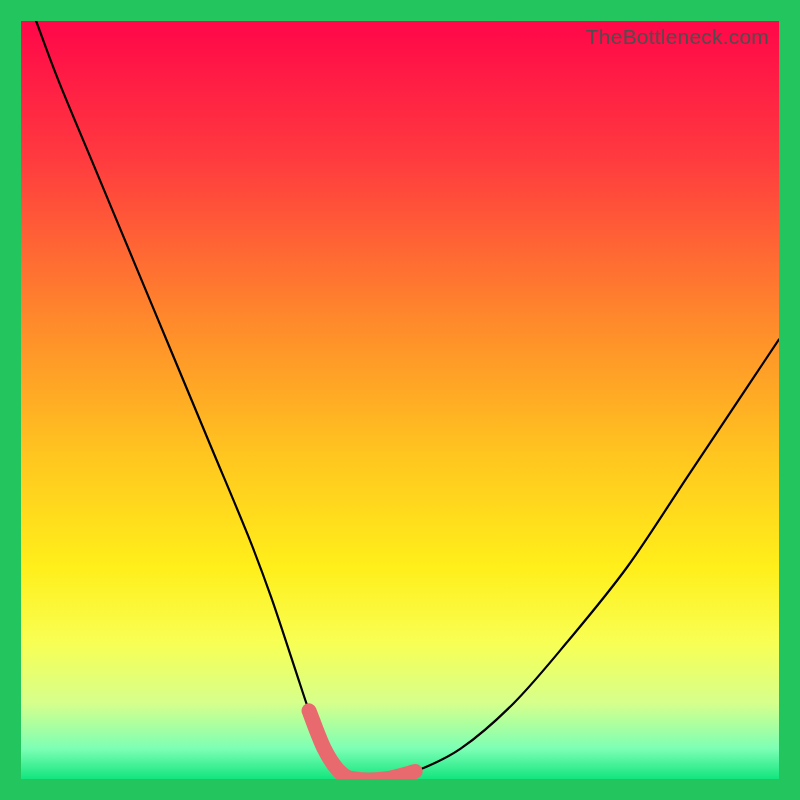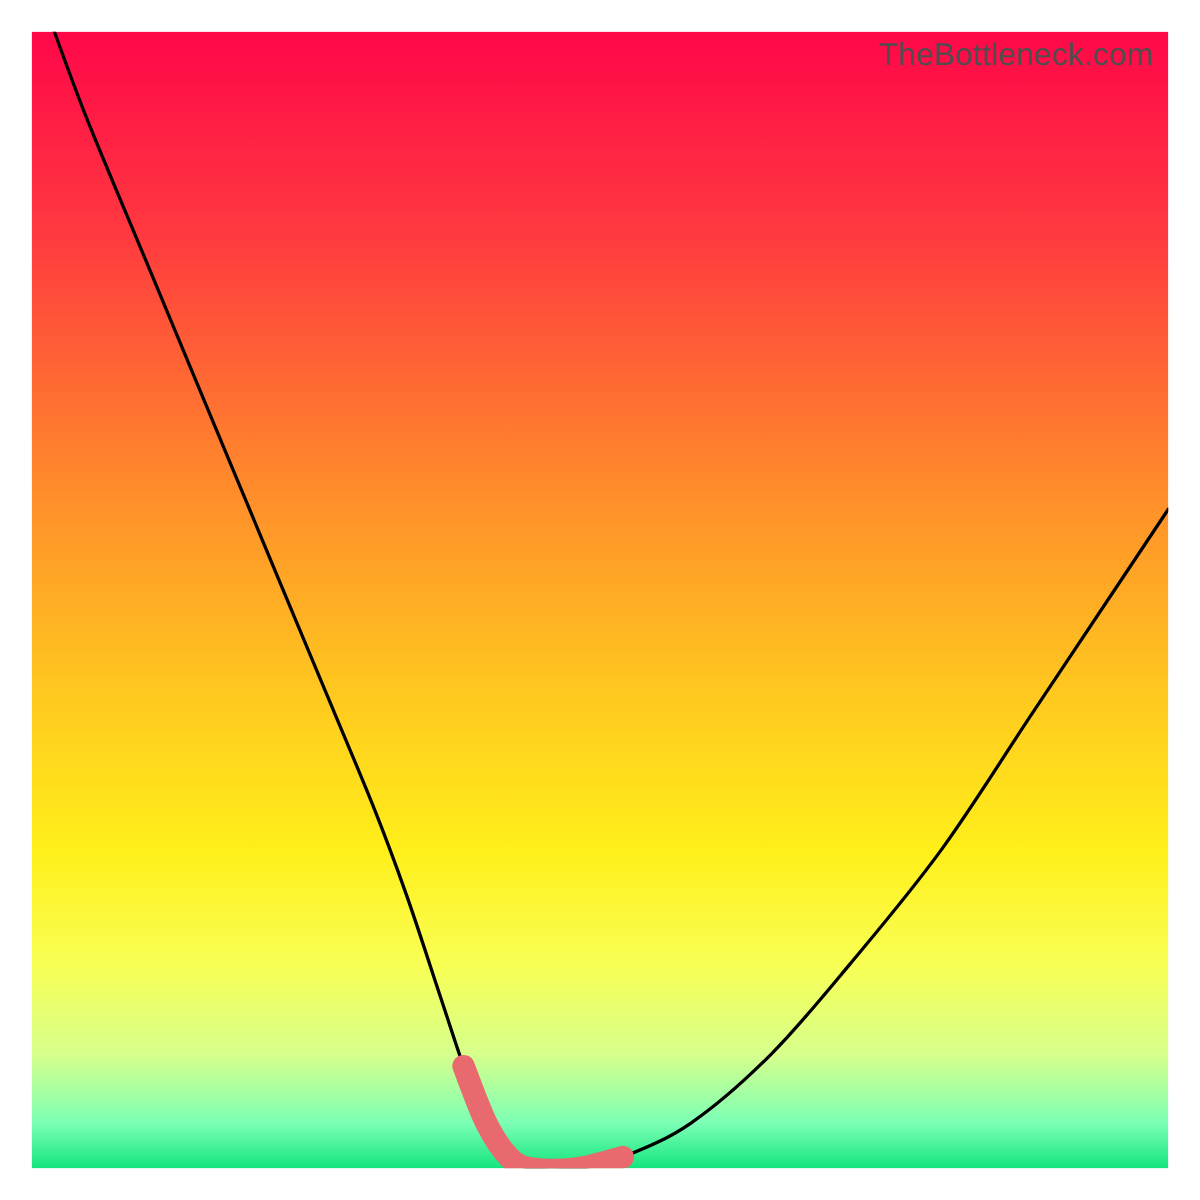--- a/index.html
+++ b/index.html
@@ -8,21 +8,21 @@
     width: 800px;
     height: 800px;
     overflow: hidden;
     background: #000;
     font-family: Arial, Helvetica, sans-serif;
   }
   .frame {
     position: relative;
     width: 800px;
     height: 800px;
-    background: #ffffff;
+    background: #22c55e;
   }
   .plot-area {
     position: absolute;
     left: 21px;
     top: 21px;
     width: 758px;
     height: 758px;
     overflow: hidden;
   }
   .watermark {

